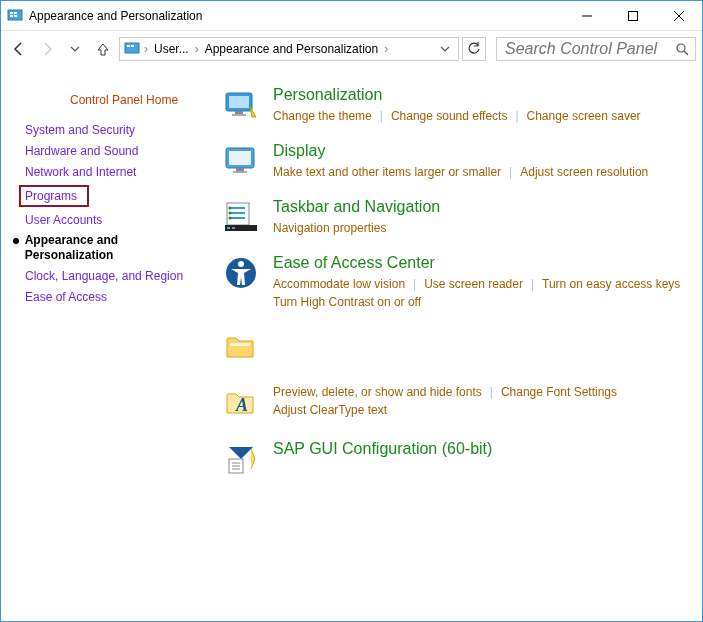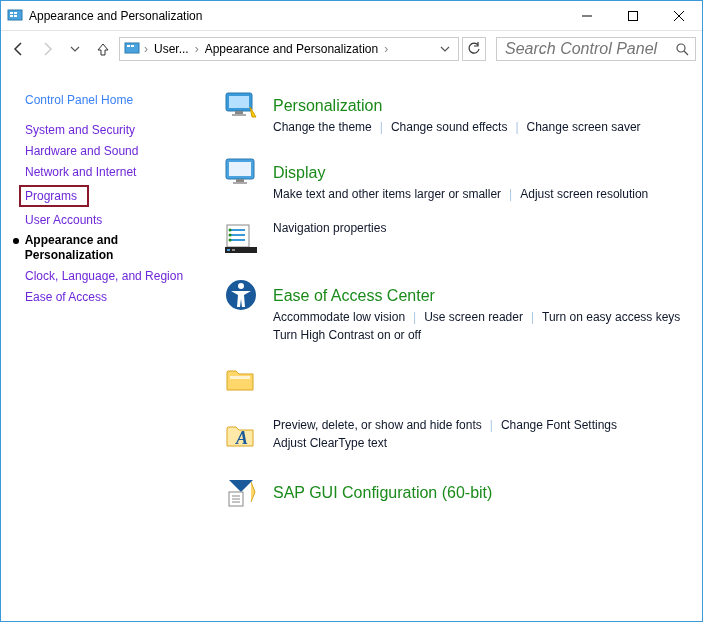--- a/index.html
+++ b/index.html
@@ -100,22 +100,23 @@
   }
   .sidebar a, .sidebar .side-item {
     display: block;
     color: #6d28d9;
     text-decoration: none;
     margin: 5px 0;
     font-size: 12px;
     line-height: 16px;
   }
   .sidebar .home {
-    color: #3b82f6;
+    color: #c2410c;
     margin-bottom: 14px;
+    margin-left: 45px;
   }
   .sidebar .current {
     color: #000;
     font-weight: bold;
     line-height: 15px;
   }
   .sidebar .current-wrap {
     display: flex; align-items: flex-start; gap: 6px;
     margin: 5px 0 5px -12px;
   }
@@ -142,29 +143,29 @@
   .cat-icon {
     width: 40px; height: 40px;
     flex: 0 0 40px;
     margin-right: 12px;
     display:flex;align-items:center;justify-content:center;
   }
   .cat-body { flex: 1; }
   .cat-title {
     color: #1a8a1a;
     font-size: 16px;
-    margin: 11px 0 2px 0;
+    margin: 0 0 2px 0;
     line-height: 20px;
   }
   .cat-links {
     font-size: 12px;
     line-height: 18px;
   }
   .cat-links a {
-    color: #0f172a;
+    color: #a16207;
     text-decoration: none;
     white-space: nowrap;
   }
   .cat-links .divider {
     color: #aac8e4;
     padding: 0 8px;
   }
   svg { display:block; }
 </style>
 </head>
@@ -327,20 +328,21 @@
             <line x1="8" y1="19" x2="22" y2="19" stroke="#3a9ad9" stroke-width="2"></line>
             <circle cx="7" cy="9" r="1.5" fill="#1a8a1a"></circle>
               <circle cx="7" cy="14" r="1.5" fill="#1a8a1a"></circle>
               <circle cx="7" cy="19" r="1.5" fill="#1a8a1a"></circle>
             <rect x="2" y="26" width="32" height="6" fill="#222"></rect>
             <rect x="4" y="28" width="3" height="2" fill="#4aa3df"></rect>
             <rect x="9" y="28" width="3" height="2" fill="#888"></rect>
           </svg>
         </div>
         <div class="cat-body">
+          <div class="cat-title">Taskbar and Navigation</div>
           <div class="cat-links">
             <a>Navigation properties</a>
           </div>
         </div>
       </div>
 
       <div class="cat">
         <div class="cat-icon">
           <svg width="36" height="36" viewBox="0 0 36 36">
             <circle cx="18" cy="18" r="15" fill="#1a5a9a"></circle>

